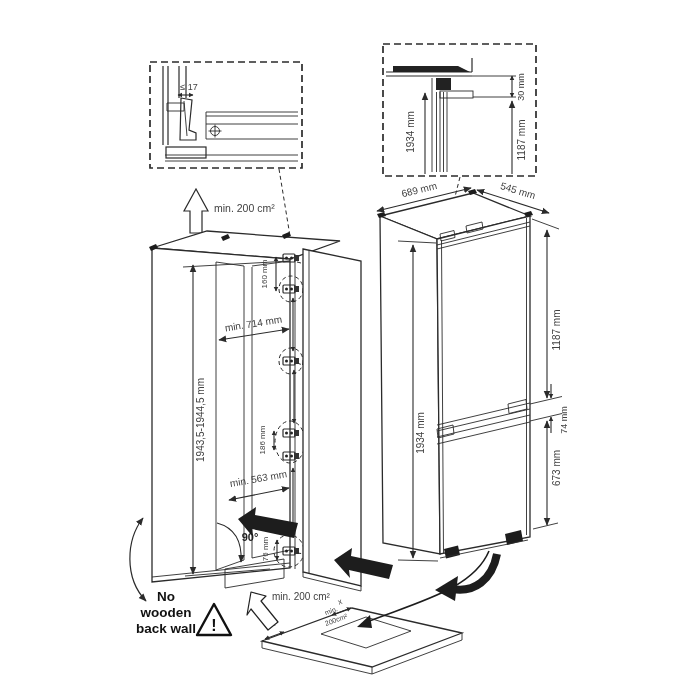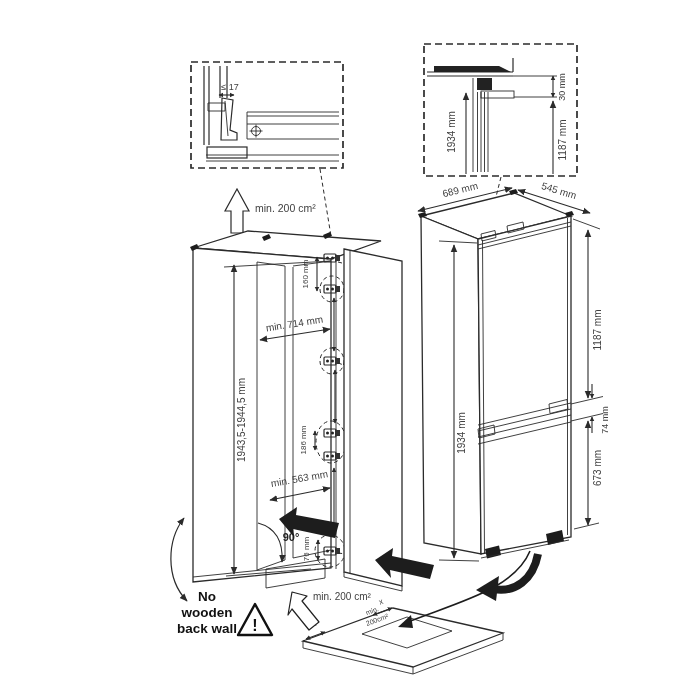--- a/index.html
+++ b/index.html
@@ -1,17 +1,17 @@
 <!DOCTYPE html>
 <html><head>
 <meta charset="utf-8">
 <style>
   html,body{margin:0;padding:0;background:#fff;}
   #stage{position:relative;width:648px;height:700px;background:#ffffff;overflow:hidden;
-         font-family:"Liberation Sans", sans-serif;margin-left:41px;}
+         font-family:"Liberation Sans", sans-serif;}
   svg{position:absolute;left:0;top:0;}
   svg text{font-family:"Liberation Sans", sans-serif;fill:#414141;}
   .ln{stroke:#2b2b2b;stroke-width:1.2;fill:none;}
   .lnthin{stroke:#2b2b2b;stroke-width:0.9;fill:none;}
   .face{stroke:#2b2b2b;stroke-width:1.3;fill:#ffffff;}
   .dash{stroke:#2b2b2b;stroke-width:1.7;fill:none;stroke-dasharray:7 4;}
   .dashthin{stroke:#2b2b2b;stroke-width:1;fill:none;stroke-dasharray:4 3;}
   .dim{stroke:#2b2b2b;stroke-width:1.1;fill:none;}
   .dimtxt{font-size:10px;}
   .dimtxt-sm{font-size:8px;}

